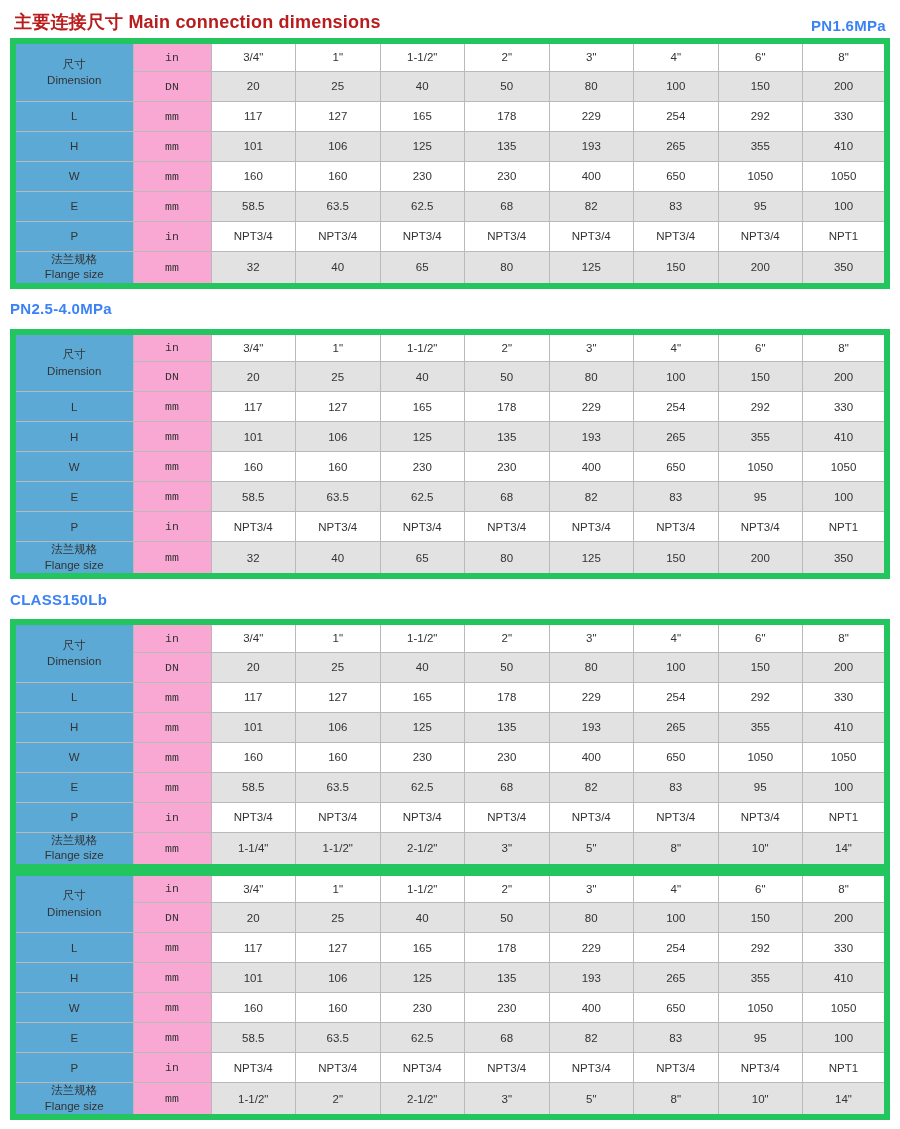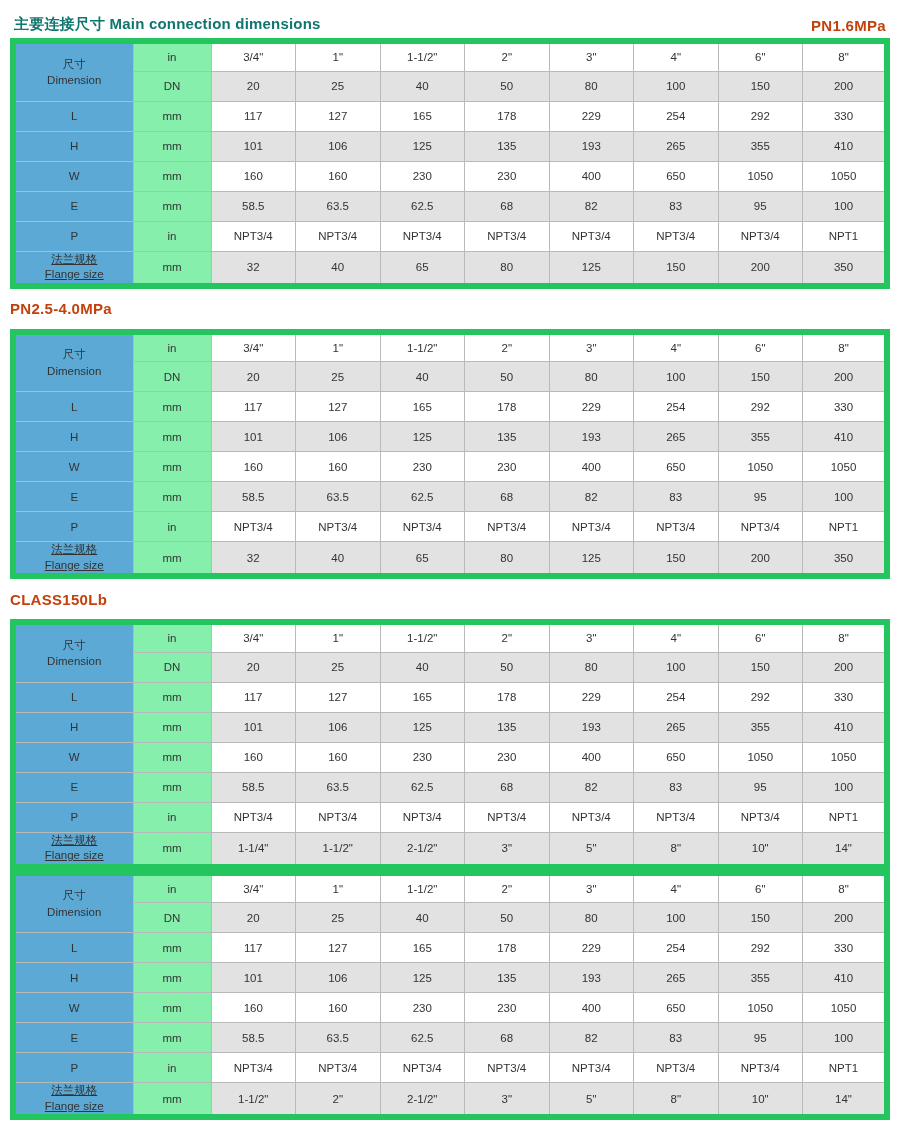--- a/index.html
+++ b/index.html
@@ -15,30 +15,30 @@
   .page { width: 900px; padding: 0 10px; }
 
   .title-bar {
     display: flex;
     align-items: flex-end;
     justify-content: space-between;
     height: 38px;
     padding: 8px 0 4px 4px;
   }
   .title-main {
-    font-size: 15px;
+    font-size: 18px;
     font-weight: bold;
-    color: #0f766e;
+    color: #b91c1c;
     letter-spacing: 0.2px;
     white-space: nowrap;
   }
   .rating-label {
     font-size: 15px;
     font-weight: bold;
-    color: #c2410c;
+    color: #3b82f6;
     letter-spacing: 0.3px;
     white-space: nowrap;
     padding-right: 4px;
   }
 
   .section { margin-bottom: 0; }
 
   .section-head {
     height: 40px;
     display: flex;
@@ -69,29 +69,30 @@
   }
   td.lbl-dim {
     background: #5ca9d6;
     color: #ffffff;
     border-color: #7dbde0;
     font-size: 11.5px;
     line-height: 1.45;
     width: 120px;
   }
   td.unit {
-    background: #86efac;
+    background: #f9a8d4;
     color: #ffffff;
     border-color: #7dbde0;
     font-size: 11.5px;
     width: 78px;
+    font-family: Liberation Mono, monospace;
   }
   td.val { background: #ffffff; }
   tr.alt td.val { background: #e2e2e2; }
-  td.flange-lbl { font-size: 10.5px; line-height: 1.35; text-decoration: underline; }
+  td.flange-lbl { font-size: 10.5px; line-height: 1.35; }
   .cn { display: block; }
   .en { display: block; }
 </style>
 </head>
 <body>
 
 <div class="page">
 
   <div class="title-bar">
     <div class="title-main">主要连接尺寸 Main connection dimensions</div>

